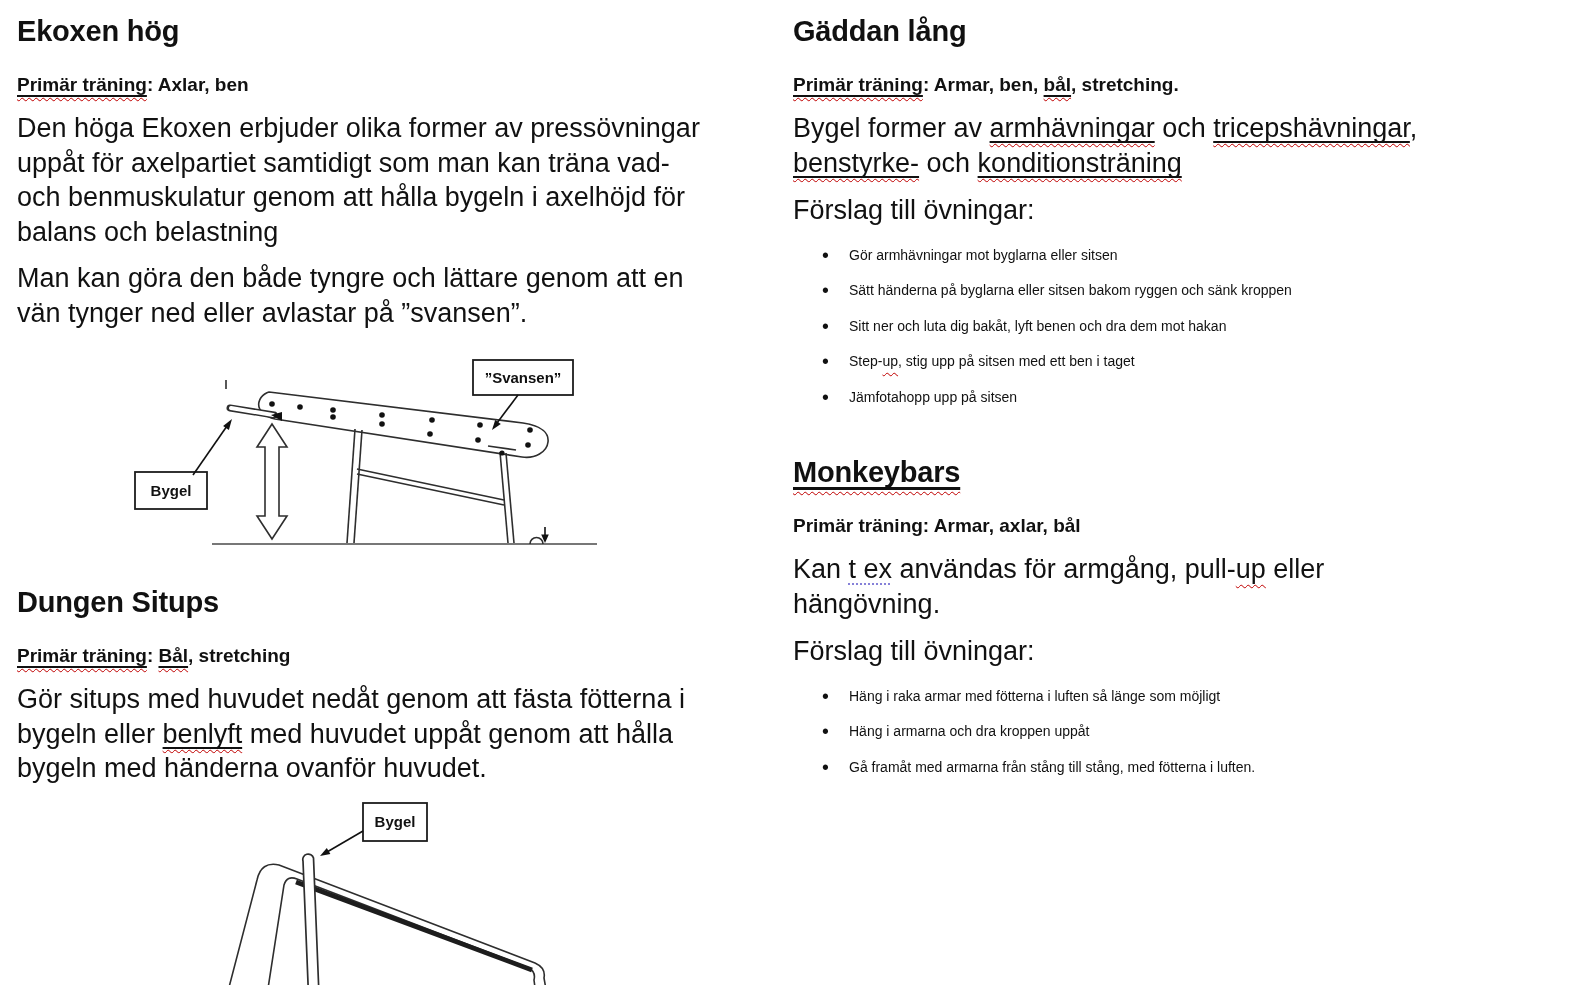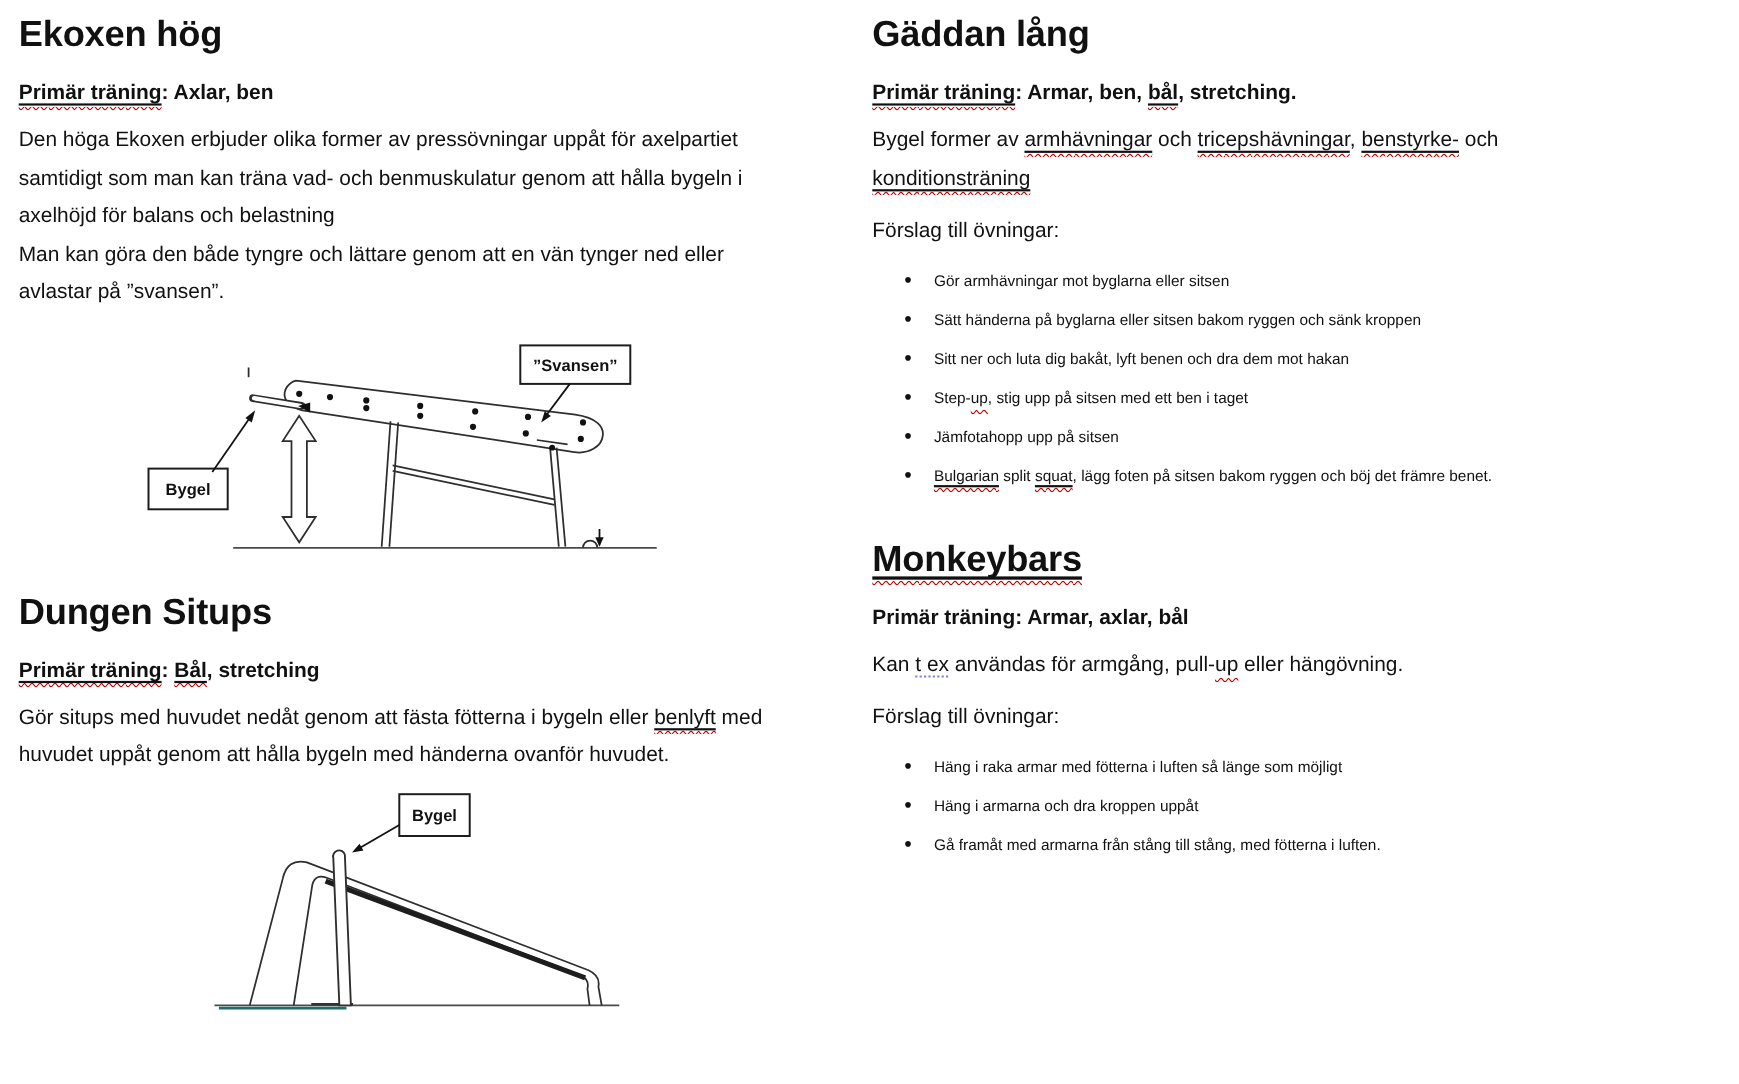--- a/index.html
+++ b/index.html
@@ -6,26 +6,26 @@
   body{
     width:1581px;height:985px;position:relative;overflow:hidden;
     background:#ffffff;color:#111111;
     font-family:"Liberation Sans", sans-serif;
     -webkit-font-smoothing:antialiased;
   }
   .col{position:absolute;top:0;}
   .col-left{left:17px;width:690px;}
   .col-right{left:793px;width:680px;}
 
-  h1{font-size:33px;line-height:34px;font-weight:700;margin:14px 0 0;letter-spacing:-0.2px;}
+  h1{font-size:29px;line-height:34px;font-weight:700;margin:14px 0 0;letter-spacing:-0.2px;}
   h1.mt{margin-top:28px;}
   h1.mt2{margin-top:40px;}
   .subtitle{font-size:19px;font-weight:700;line-height:26px;margin:24px 0 0;}
-  p.body{font-size:19px;line-height:34.5px;margin:13px 0 0;}
-  p.tight{margin-top:0;}
+  p.body{font-size:27px;line-height:34.5px;margin:13px 0 0;}
+  p.tight{margin-top:12px;}
   ul.blist{list-style:none;margin:10px 0 0;padding:0 0 0 56px;}
   ul.blist li{font-size:14px;line-height:35.5px;position:relative;}
   ul.blist li::before{content:"•";position:absolute;left:-27px;top:0;font-size:19.5px;color:#111;}
 
   
   .u{text-decoration-line:underline;text-decoration-style:solid;text-decoration-color:#111;
      text-decoration-thickness:1.5px;text-underline-offset:3.5px;text-decoration-skip-ink:none;}
   .subtitle .u{text-decoration-thickness:2px;}
   
   .sq{text-decoration-line:underline;text-decoration-style:wavy;text-decoration-color:#c00000;
@@ -152,21 +152,20 @@
   <p class="body"><span>Bygel former av </span><span class="u"><span class="sq">armhävningar</span></span><span> och </span><span class="u"><span class="sq">tricepshävningar</span></span><span>, </span><span class="u"><span class="sq">benstyrke-</span></span><span> och </span><span class="u"><span class="sq">konditionsträning</span></span></p>
 
   <p class="body">Förslag till övningar:</p>
 
   <ul class="blist">
     <li>Gör armhävningar mot byglarna eller sitsen</li>
     <li>Sätt händerna på byglarna eller sitsen bakom ryggen och sänk kroppen</li>
     <li>Sitt ner och luta dig bakåt, lyft benen och dra dem mot hakan</li>
     <li><span>Step-</span><span class="sq">up</span><span>, stig upp på sitsen med ett ben i taget</span></li>
     <li>Jämfotahopp upp på sitsen</li>
-    <li><span class="u"><span class="sq">Bulgarian</span></span><span> split </span><span class="u"><span class="sq">squat</span></span><span>, lägg foten på sitsen bakom ryggen och böj det främre benet.</span></li>
   </ul>
 
   <h1 class="mt2"><span class="hu"><span class="sq">Monkeybars</span></span></h1>
 
   <p class="subtitle">Primär träning: Armar, axlar, bål</p>
 
   <p class="body"><span>Kan </span><span class="gr">t ex</span><span> användas för armgång, pull-</span><span class="sq">up</span><span> eller hängövning.</span></p>
 
   <p class="body">Förslag till övningar:</p>
 

